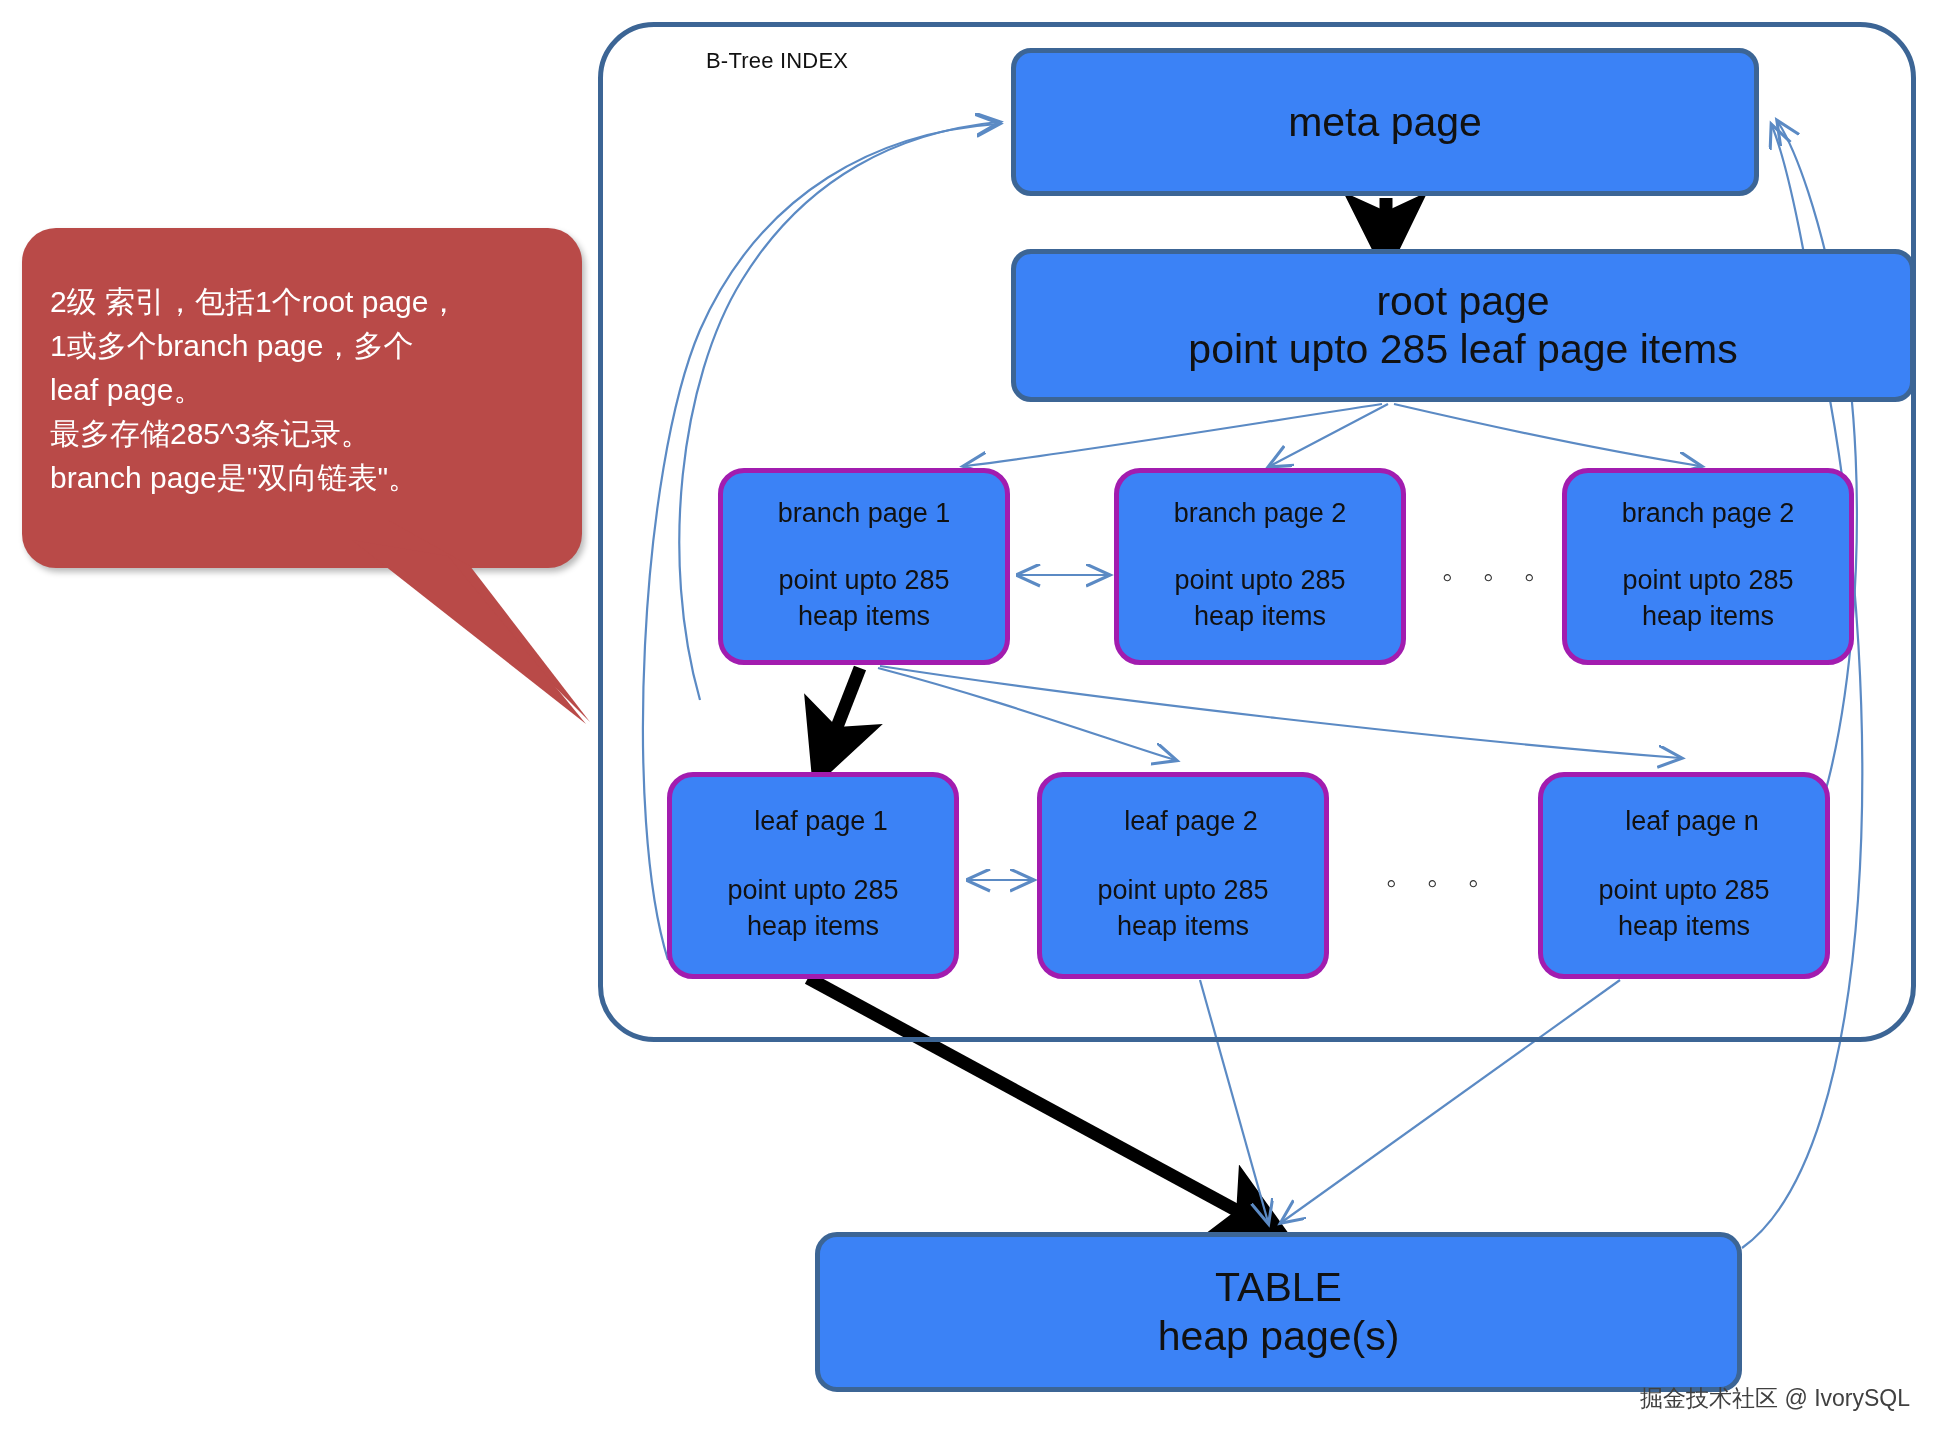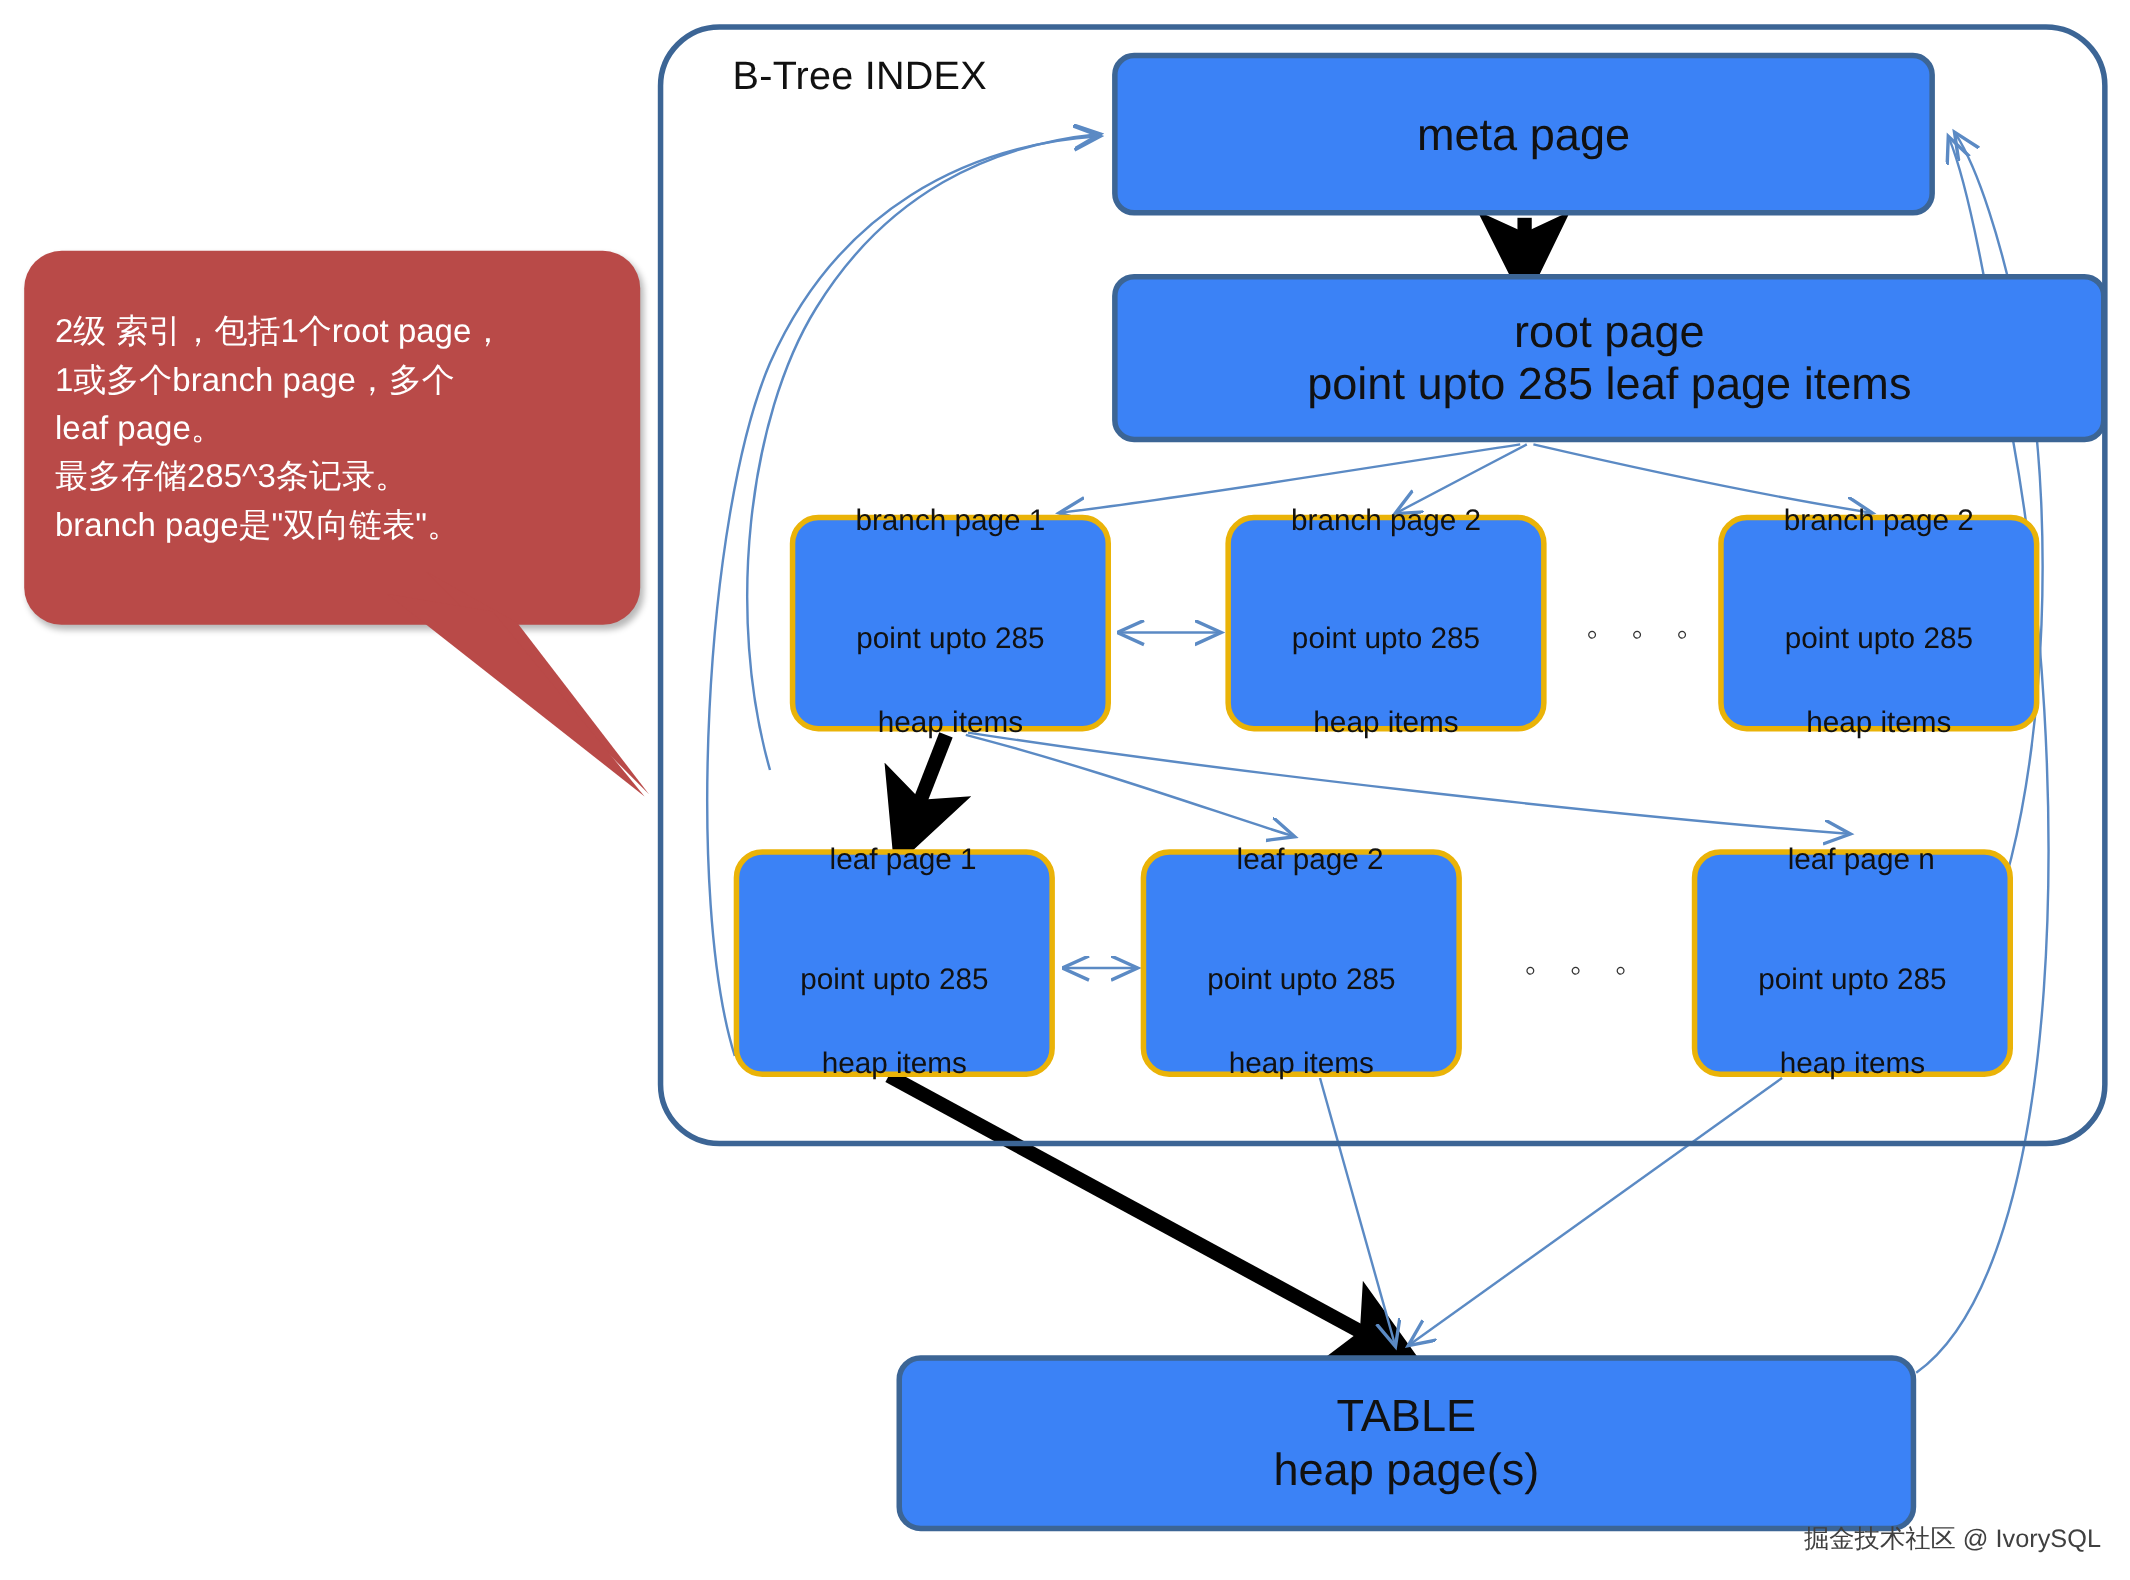--- a/index.html
+++ b/index.html
@@ -15,35 +15,35 @@
 
   
   .index-container{
     position:absolute;
     left:598px; top:22px; width:1318px; height:1020px;
     border:5px solid #3c6595;
     border-radius:56px;
     background:transparent;
   }
   .index-title{
-    position:absolute; left:666px; top:48px;
-    font-size:36px; color:#111; letter-spacing:.2px;
+    position:absolute; left:706px; top:48px;
+    font-size:22px; color:#111; letter-spacing:.2px;
     white-space:nowrap;
   }
 
   
   .box{
     position:absolute;
     display:flex; flex-direction:column; align-items:center; justify-content:center;
     text-align:center; background:#3b82f6;
     color:#111;
     border-radius:22px;
   }
   .box.blue{ border:5px solid #3c6595; }
-  .box.black{ border:5px solid #eab308;gap:40px; }
+  .box.black{ border:5px solid #a21caf; }
 
   .box .l1{ line-height:1.18; }
   .box .l2{ line-height:1.2; }
 
   
   #meta-page{
     left:1011px; top:48px; width:748px; height:148px;
     font-size:41px; border-radius:20px;
   }
   

